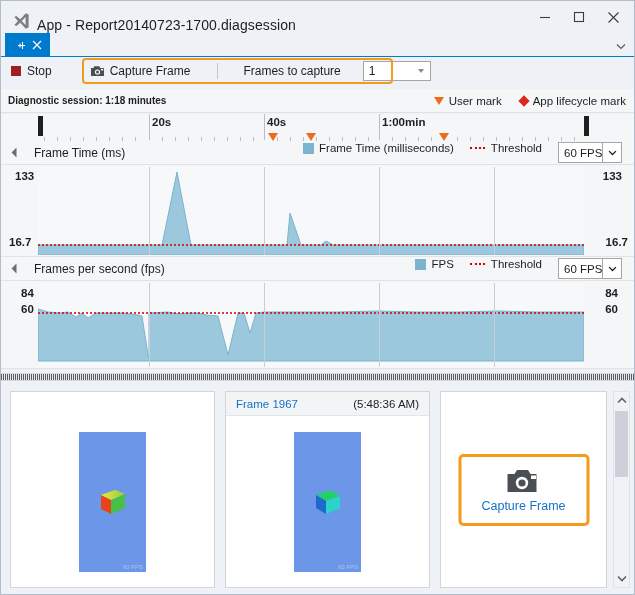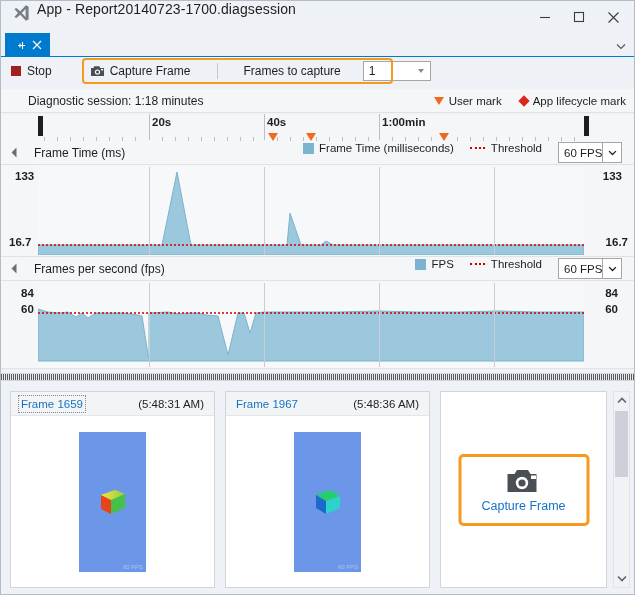--- a/index.html
+++ b/index.html
@@ -16,21 +16,21 @@
     width: 635px; height: 595px;
     background: #eef1f6;
     border: 1px solid #b4bcc8;
     overflow: hidden;
   }
 
   
   .titlebar {
     position: absolute; top: 0; left: 0; width: 629px; height: 32px;
     background: #eef1f6;
-    display: flex; align-items: flex-start;
+    display: flex; align-items: flex-end;
   }
   .vs-logo {
     width: 24px; height: 24px; margin-left: 8px; margin-right: 4px;
     display: flex; align-items: center; justify-content: center;
   }
   .title-text {
     font-size: 14px; color: #1e1e1e; letter-spacing: .1px;
     white-space: nowrap;
   }
   .win-buttons {
@@ -110,21 +110,21 @@
   }
 
   
   .sessionbar {
     position: absolute; top: 88px; left: 0; width: 633px; height: 24px;
     background: #f5f6f8;
     display: flex; align-items: center;
     border-bottom: 1px solid #dfe2e6;
   }
   .session-text {
-    margin-left: 27px; font-size: 12px; color: #1e1e1e; font-weight: normal;
+    margin-left: 7px; font-size: 10px; color: #1e1e1e; font-weight: bold;
   }
   .legend-marks {
     position: absolute; right: 8px; display: flex; align-items: center; gap: 18px;
   }
   .legend-mark { display: flex; align-items: center; font-size: 11.5px; color: #1e1e1e; }
   .tri-down {
     width: 0; height: 0; margin-right: 5px;
     border-left: 5px solid transparent; border-right: 5px solid transparent;
     border-top: 8px solid #f06a1e;
   }
@@ -516,24 +516,20 @@
         <line x1="0" y1="30" x2="546" y2="30" stroke="#cc0000" stroke-width="1.6" stroke-dasharray="2,2"></line>
       </svg>
     </div>
   </div>
 
   <div class="splitter" style="top:372px"></div>
 
   <div class="frames-panel" style="top:382px; height:213px;">
 
     <div class="frame-tile" style="left:9px; width:205px; height:197px;">
-      <div class="frame-tile-head">
-        <span class="frame-name selected">Frame 1659</span>
-        <span class="frame-time">(5:48:31 AM)</span>
-      </div>
       <div class="frame-body">
         <div class="phone-shot" style="width:67px; height:140px;">
           <svg width="34" height="34" viewBox="0 0 34 34">
             <polygon points="5,10 19,5 29,9 15,15" fill="#e8e23b"></polygon>
             <polygon points="5,10 15,15 15,29 5,24" fill="#e8441a"></polygon>
             <polygon points="15,15 29,9 29,23 15,29" fill="#46c048"></polygon>
             <polygon points="5,10 19,5 29,9 15,15" fill="url(#g1)" opacity="0.55"></polygon>
             <defs>
               <linearGradient id="g1" x1="0" y1="0" x2="1" y2="0">
                 <stop offset="0%" stop-color="#ffe23b"></stop>

